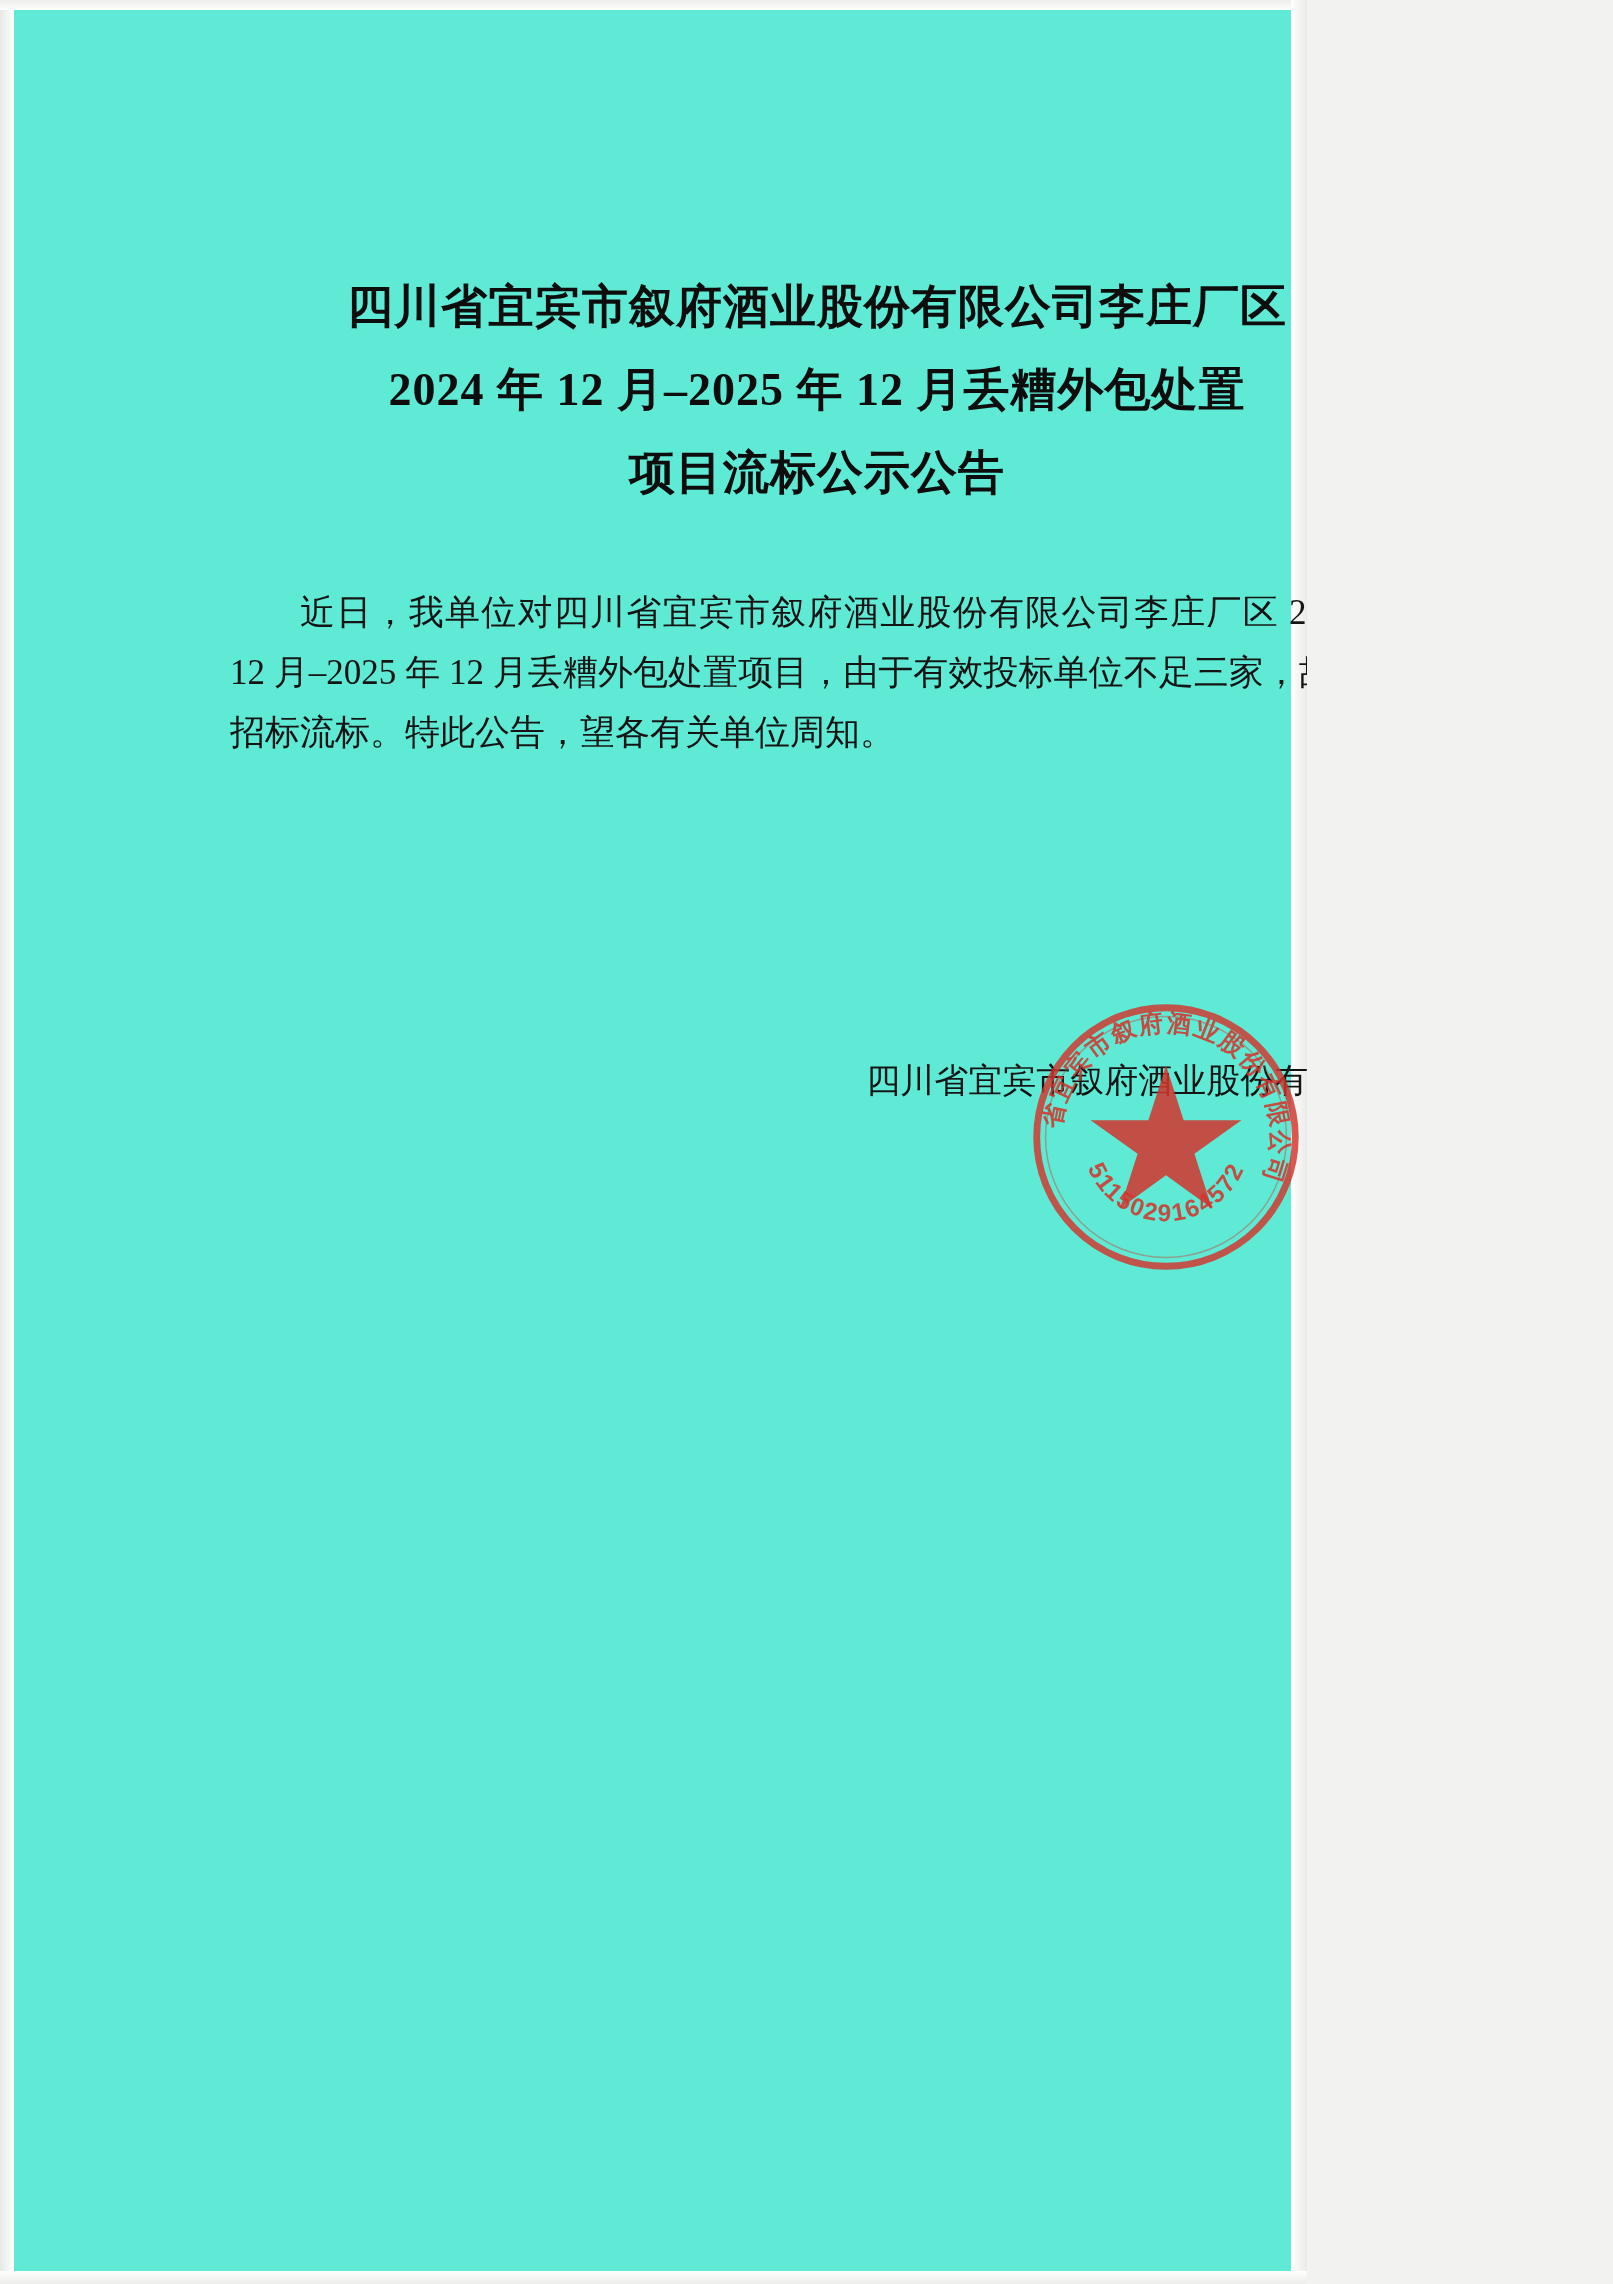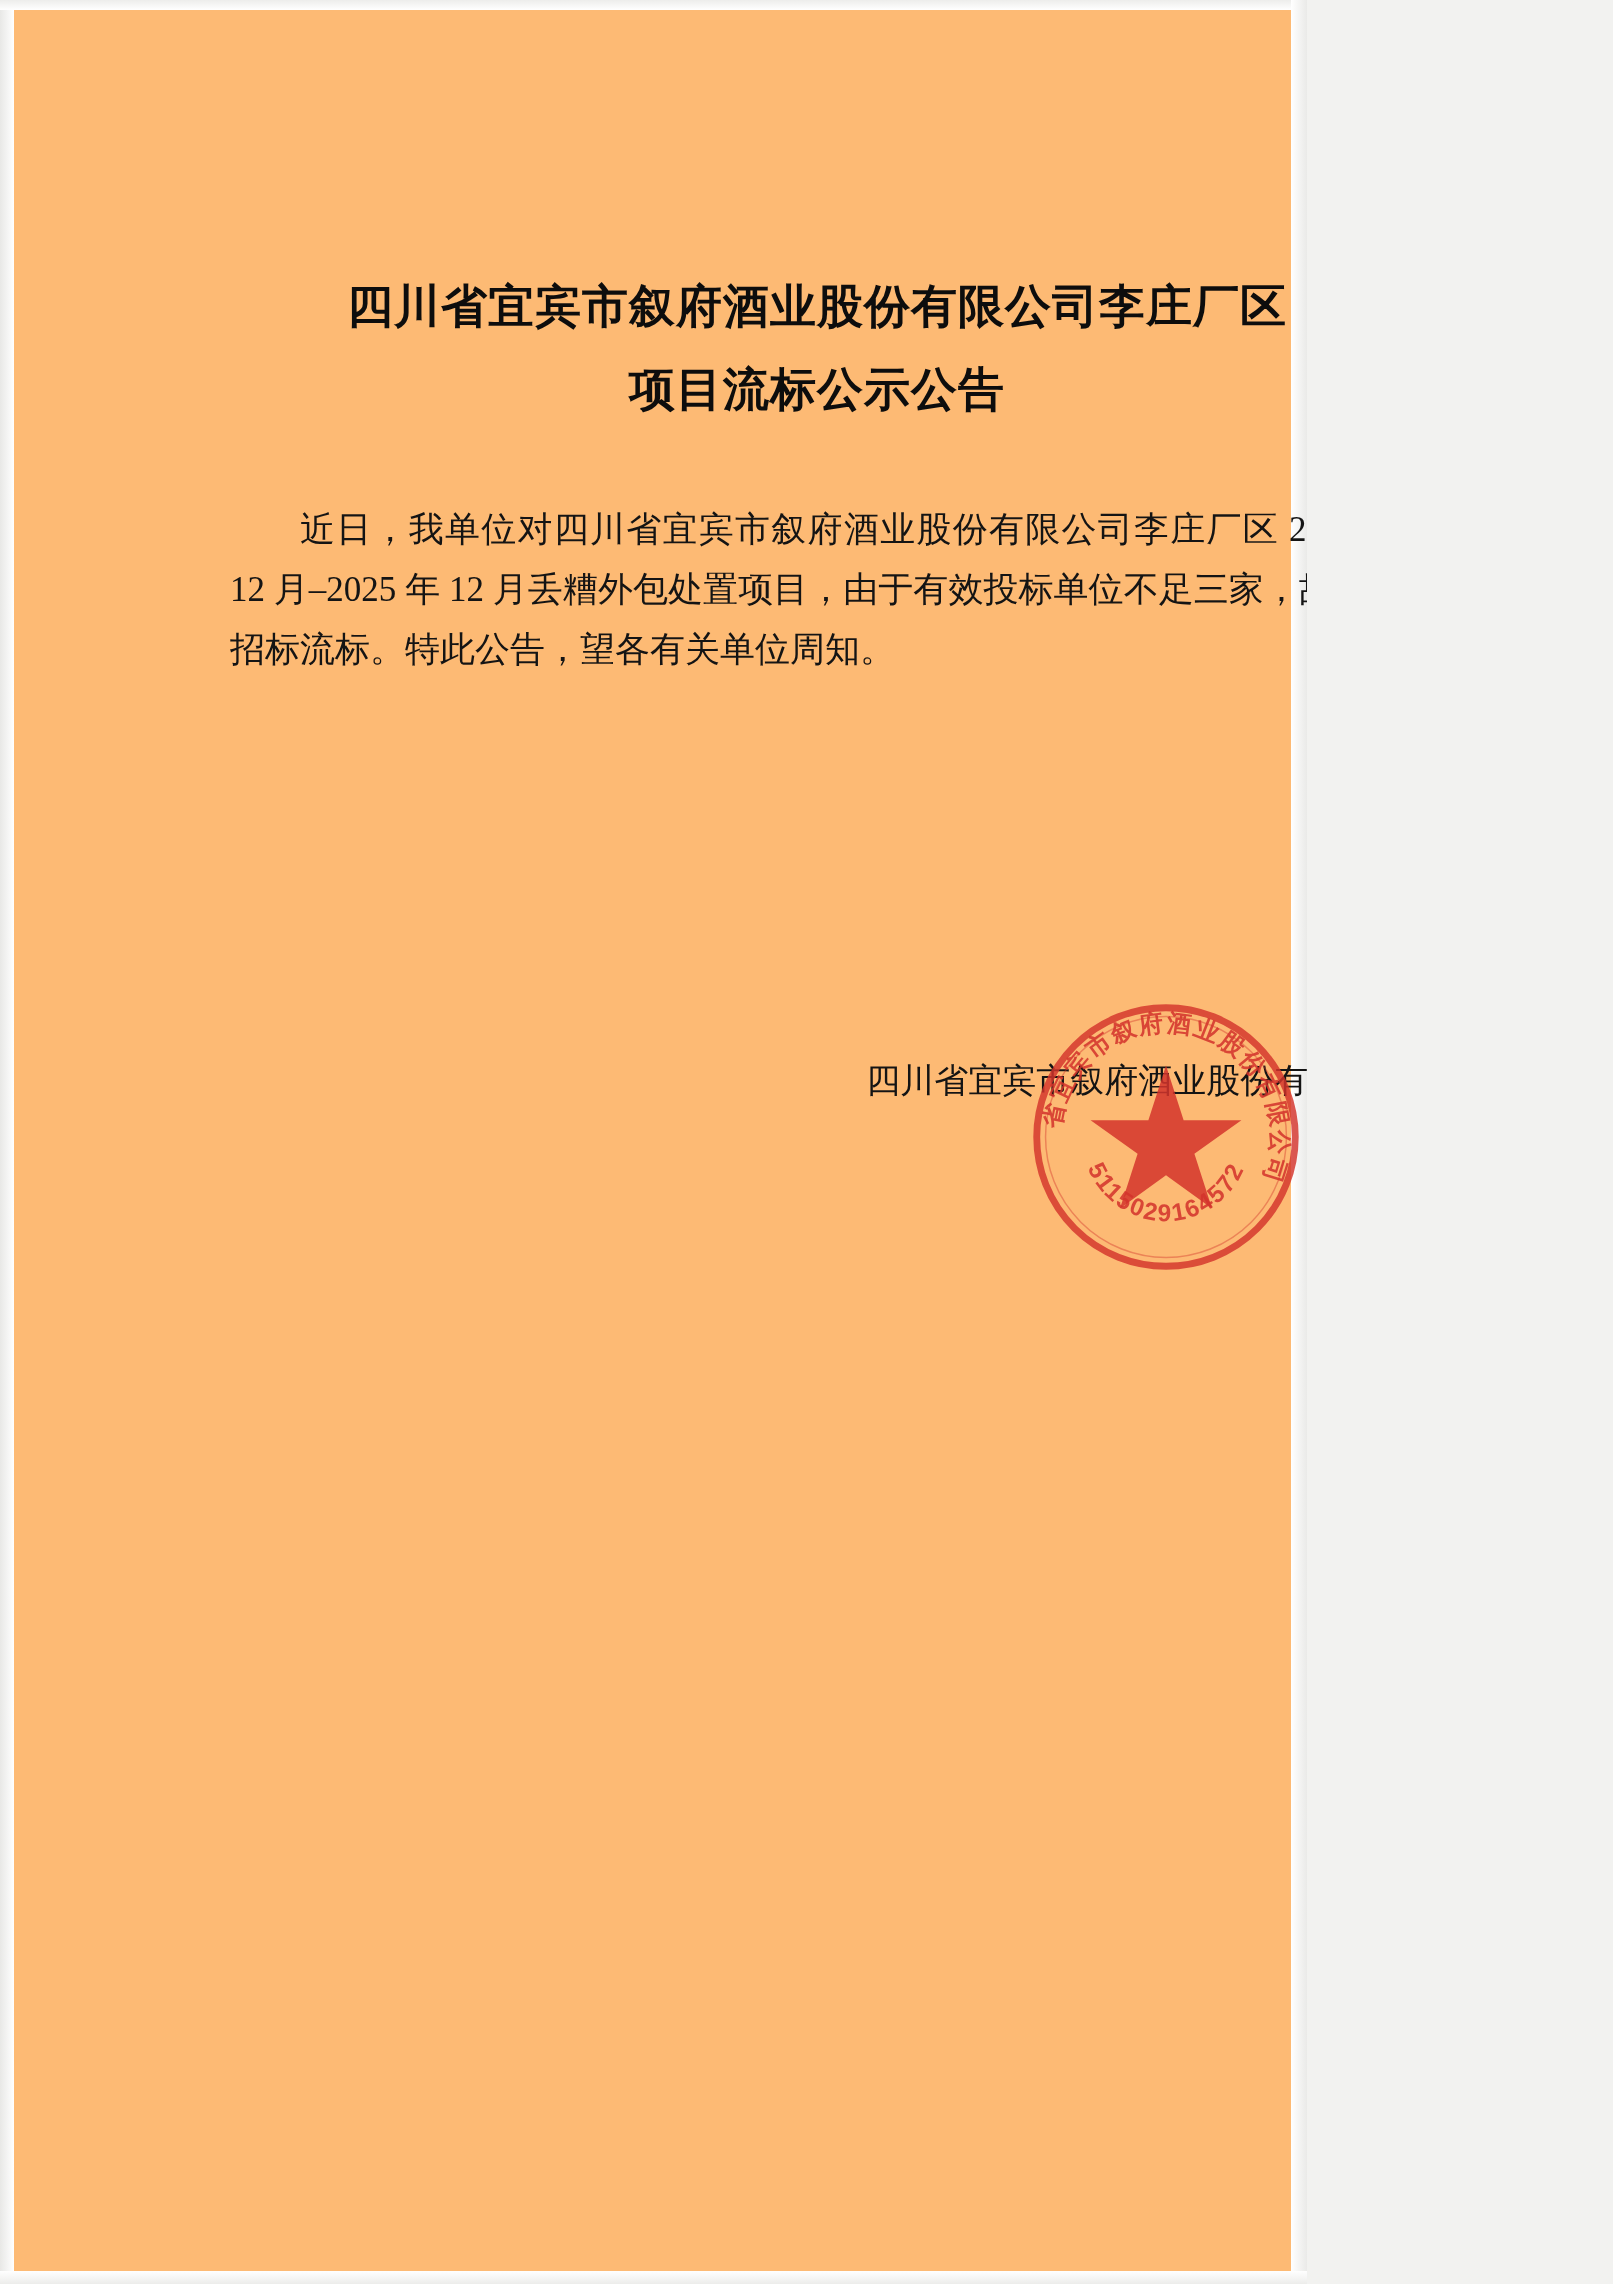--- a/index.html
+++ b/index.html
@@ -4,21 +4,21 @@
 <style>
   html, body {
     margin: 0;
     padding: 0;
     background: #f2f2f0;
   }
   .page {
     position: relative;
     width: 1307px;
     height: 2285px;
-    background: #fdba74;
+    background: #5eead4;
     overflow: hidden;
     font-family: "Liberation Serif", "DejaVu Serif", serif;
     color: #111111;
   }
   
   .paper-edge-left {
     position: absolute;
     left: 0; top: 0;
     width: 13.7px; height: 100%;
     background: linear-gradient(to right, #e8e8e6, #ffffff);
@@ -120,20 +120,21 @@
 
   <div class="paper-edge-left"></div>
   <div class="paper-edge-top"></div>
   <div class="paper-edge-right"></div>
   <div class="paper-edge-bottom"></div>
 
   <div class="content">
 
     <h1 class="doc-title">
       <span class="title-line">四川省宜宾市叙府酒业股份有限公司李庄厂区</span>
+      <span class="title-line">2024 年 12 月–2025 年 12 月丢糟外包处置</span>
       <span class="title-line">项目流标公示公告</span>
     </h1>
 
     <p class="body-text">近日，我单位对四川省宜宾市叙府酒业股份有限公司李庄厂区 2024 年 12 月–2025 年 12 月丢糟外包处置项目，由于有效投标单位不足三家，故本次招标流标。特此公告，望各有关单位周知。</p>
 
   </div>
 
   <div class="signature-block">
     <span class="signature-line">四川省宜宾市叙府酒业股份有限公司</span>
   </div>

